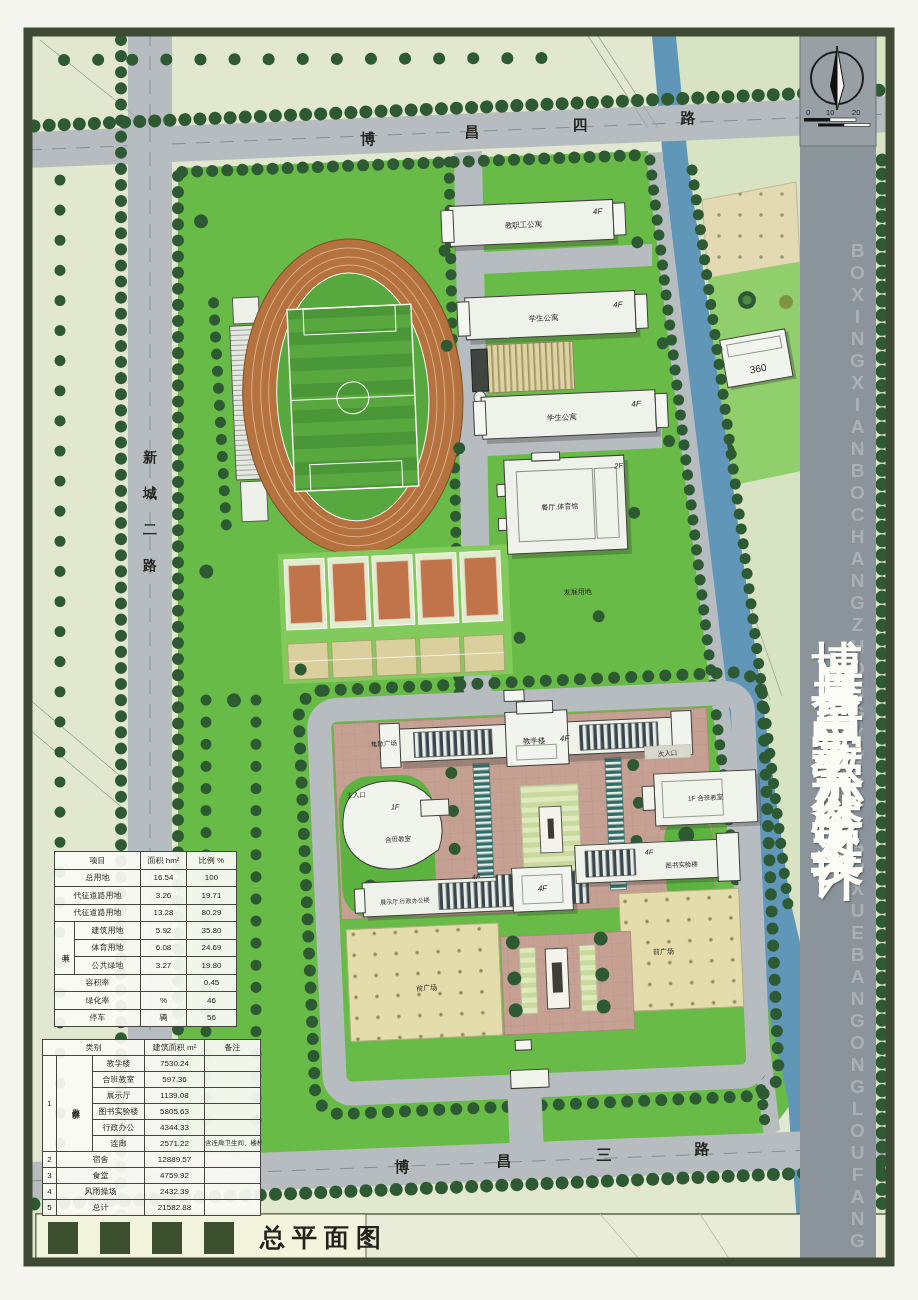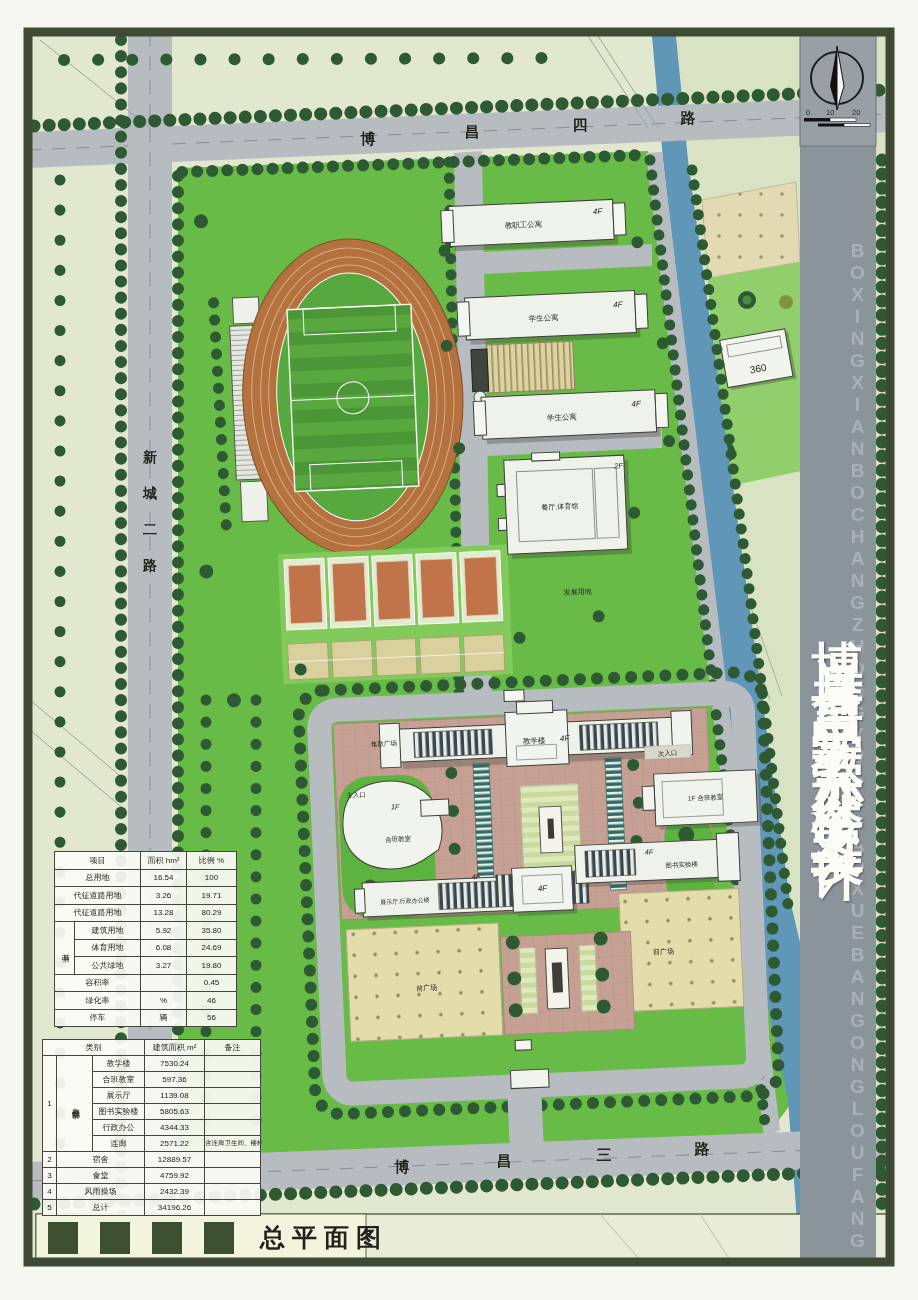--- a/index.html
+++ b/index.html
@@ -521,19 +521,19 @@
   </tr>
   <tr>
     <td>4</td>
     <td colspan="2">风雨操场</td>
     <td>2432.39</td>
     <td></td>
   </tr>
   <tr>
     <td>5</td>
     <td colspan="2">总计</td>
-    <td>34196.26</td>
+    <td>21582.88</td>
     <td></td>
   </tr>
 </tbody>
     </table>
 
 </div>
 
 </body></html>

